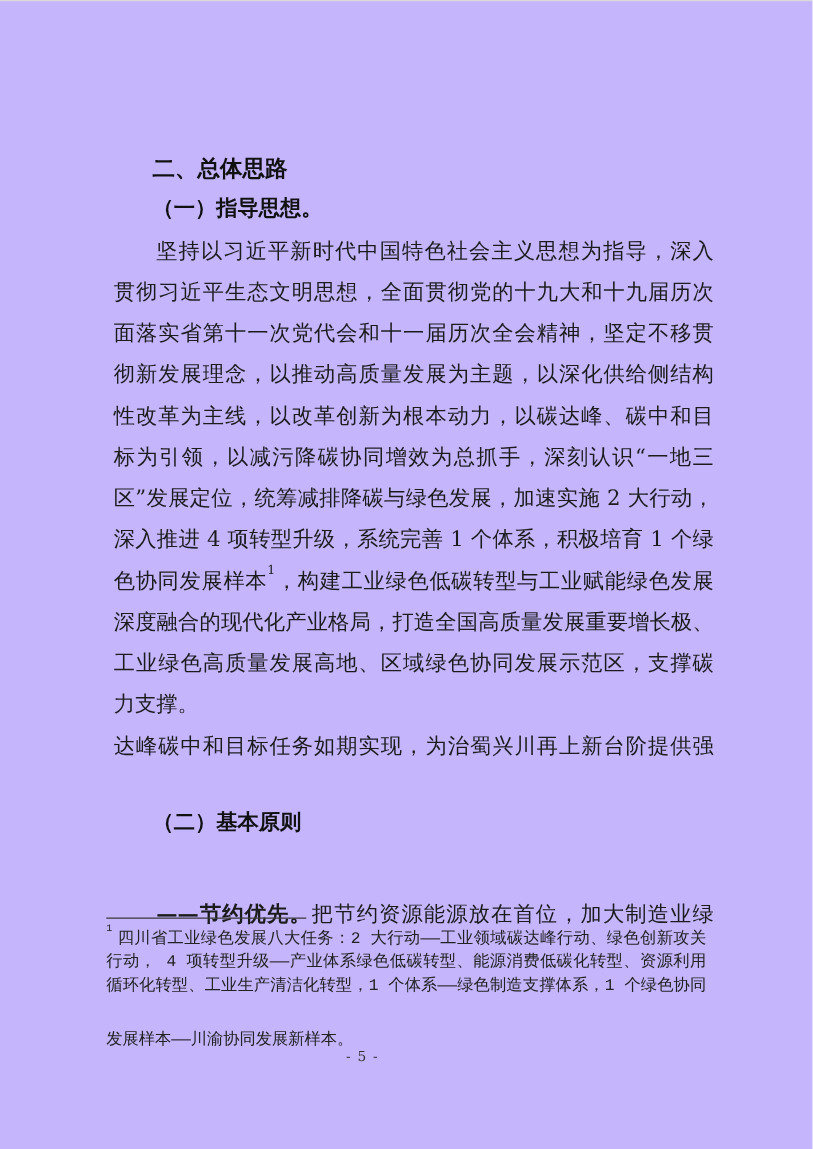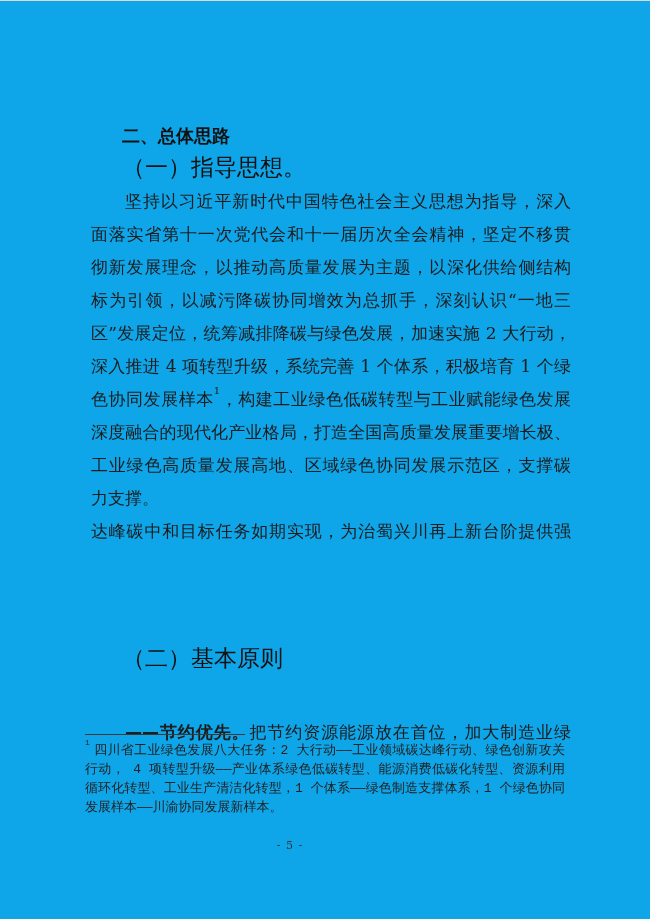--- a/index.html
+++ b/index.html
@@ -1,34 +1,34 @@
 <!DOCTYPE html>
 <html><head>
 <meta charset="utf-8">
 <style>
   html,body{margin:0;padding:0;background:#ffffff;}
   .page{
     position:relative;
     width:650px;height:919px;
-    background:#0ea5e9;
+    background:#c4b5fd;
     border-top:1px solid #d9d9d9;
     font-family:"DejaVu Serif", serif;
     color:#1c1c1c;
     overflow:hidden;
     margin:0 auto;
   }
   .h1{
     position:absolute;top:124px;left:122px;margin:0;
     font-family:"DejaVu Sans", sans-serif;
     font-size:18px;font-weight:700;line-height:22px;color:#111;
   }
   .h2{
     position:absolute;left:122px;margin:0;
     font-family:"DejaVu Serif", serif;
-    font-size:23px;font-weight:400;line-height:22px;color:#111;
+    font-size:17px;font-weight:700;line-height:22px;color:#111;
   }
   .h2.sub1{top:155px;}
   .h2.sub2{top:646px;text-align:right;}
   .bodyblock{
     position:absolute;left:91px;width:480px;
   }
   .bodyblock.p1{top:184px;}
   .bodyblock.p2{top:679px;margin-top:36px;}
   .bl{
     height:33px;line-height:33px;font-size:17px;
@@ -47,41 +47,43 @@
   }
   .footnote{
     position:absolute;left:85px;top:740px;width:480px;
   }
   .fl{
     font-size:13px;line-height:19px;
     text-align:justify;text-align-last:justify;
     color:#222;
     font-family:Liberation Mono, monospace;
   }
-  .fl.lastline{text-align-last:left;}
+  .fl.lastline{text-align-last:left;margin-top:24px;}
   .fl .supref{font-size:8px;top:-0.5em;margin-right:4px;}
   .pageno{
     position:absolute;top:838px;left:85px;width:410px;
     text-align:center;font-size:11px;letter-spacing:1px;color:#333;
     font-family:"DejaVu Serif", serif;
   }
 </style>
 </head>
 <body>
 
 <div class="page">
 
   <h1 class="h1">二、总体思路</h1>
 
   <h2 class="h2 sub1">（一）指导思想。</h2>
 
   <div class="bodyblock p1">
     <div class="bl indent">坚持以习近平新时代中国特色社会主义思想为指导，深入</div>
+    <div class="bl">贯彻习近平生态文明思想，全面贯彻党的十九大和十九届历次</div>
     <div class="bl">面落实省第十一次党代会和十一届历次全会精神，坚定不移贯</div>
     <div class="bl">彻新发展理念，以推动高质量发展为主题，以深化供给侧结构</div>
+    <div class="bl">性改革为主线，以改革创新为根本动力，以碳达峰、碳中和目</div>
     <div class="bl">标为引领，以减污降碳协同增效为总抓手，深刻认识“一地三</div>
     <div class="bl">区”发展定位，统筹减排降碳与绿色发展，加速实施 2 大行动，</div>
     <div class="bl">深入推进 4 项转型升级，系统完善 1 个体系，积极培育 1 个绿</div>
     <div class="bl"><span>色协同发展样本</span><sup class="supref">1</sup><span>，构建工业绿色低碳转型与工业赋能绿色发展</span></div>
     <div class="bl">深度融合的现代化产业格局，打造全国高质量发展重要增长极、</div>
     <div class="bl">工业绿色高质量发展高地、区域绿色协同发展示范区，支撑碳</div>
     <div class="bl lastline">力支撑。</div>
     <div class="bl">达峰碳中和目标任务如期实现，为治蜀兴川再上新台阶提供强</div>
   </div>
 

